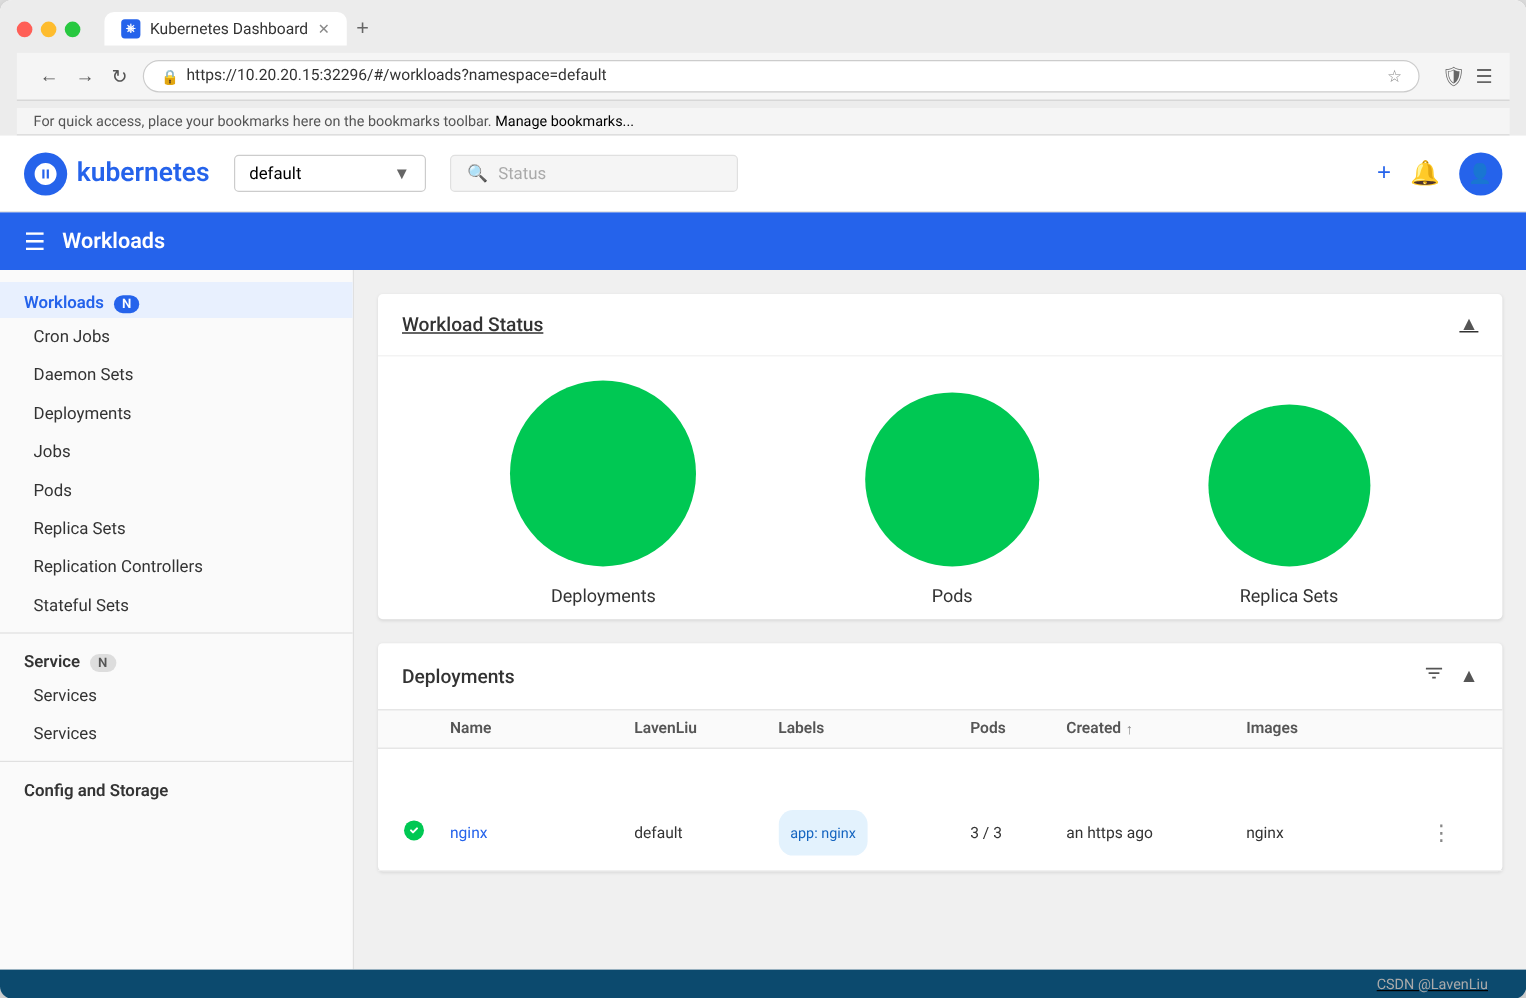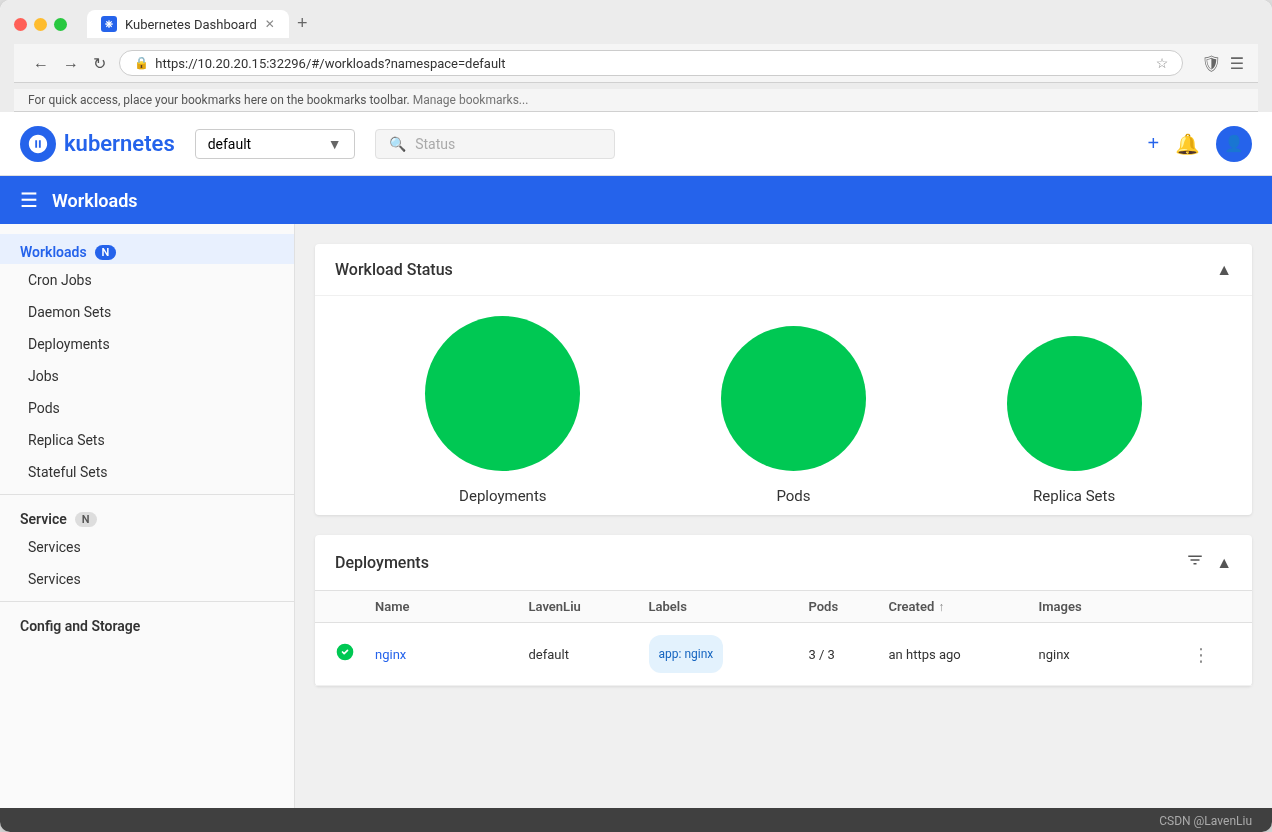--- a/index.html
+++ b/index.html
@@ -20,21 +20,21 @@
     .tab-close { margin-left: auto; color: #888; cursor: pointer; font-size: 12px; }
     .new-tab-btn { background: none; border: none; font-size: 18px; color: #666; cursor: pointer; padding: 0 8px; margin-bottom: 4px; }
     .browser-addressbar { background: #f5f5f5; border-bottom: 1px solid #d0d0d0; padding: 6px 14px; display: flex; align-items: center; gap: 8px; }
     .nav-btns { display: flex; gap: 4px; }
     .nav-btn { background: none; border: none; color: #555; font-size: 16px; cursor: pointer; padding: 2px 5px; }
     .address-bar { flex: 1; background: #fff; border: 1px solid #ccc; border-radius: 20px; padding: 4px 14px; display: flex; align-items: center; gap: 6px; font-size: 13px; color: #333; }
     .address-bar-icons { display: flex; gap: 6px; color: #777; font-size: 12px; }
     .address-text { flex: 1; color: #333; font-size: 13px; }
     .browser-actions { display: flex; gap: 8px; color: #666; font-size: 16px; padding-left: 10px; }
     .bookmarks-bar { background: #f5f5f5; border-bottom: 1px solid #d0d0d0; padding: 4px 14px; font-size: 12px; color: #555; }
-    .bookmarks-bar a { color: #737373; text-decoration: none; }
+    .bookmarks-bar a { color: #000000; text-decoration: none; }
 
     
     .app-content { flex: 1; display: flex; flex-direction: column; background: #f0f0f0; overflow: hidden; }
 
     
     .app-header { background: #fff; padding: 0 20px; height: 64px; display: flex; align-items: center; gap: 20px; border-bottom: 1px solid #e0e0e0; }
     .k8s-logo { display: flex; align-items: center; gap: 8px; font-size: 22px; font-weight: 600; color: #2563eb; }
     .k8s-logo-icon { width: 36px; height: 36px; background: #2563eb; border-radius: 50%; display: flex; align-items: center; justify-content: center; }
     .namespace-select { display: flex; align-items: center; border: 1px solid #ccc; border-radius: 4px; padding: 6px 12px; background: #fff; min-width: 160px; font-size: 14px; cursor: pointer; }
     .namespace-select .arrow { margin-left: auto; color: #666; }
@@ -58,40 +58,40 @@
     .sidebar-item.active { color: #2563eb; font-weight: 600; background: #e8f0fe; }
     .badge { background: #ddd; color: #555; border-radius: 10px; padding: 1px 7px; font-size: 11px; font-weight: 600; }
     .badge.blue { background: #2563eb; color: #fff; }
     .divider { height: 1px; background: #e0e0e0; margin: 6px 0; }
 
     
     .content-area { flex: 1; overflow-y: auto; padding: 20px; background: #f0f0f0; }
 
     
     .card { background: #fff; border-radius: 4px; box-shadow: 0 1px 3px rgba(0,0,0,0.1); margin-bottom: 20px; }
-    .card-header { padding: 16px 20px; display: flex; align-items: center; justify-content: space-between; border-bottom: 1px solid #f0f0f0; }
+    .card-header { padding: 16px 20px; display: flex; align-items: center; justify-content: space-between; border-bottom: 1px solid #f0f0f0; text-decoration: underline; }
     .card-title { font-size: 16px; font-weight: 500; color: #333; }
 
     
     .status-circles { display: flex; justify-content: space-around; align-items: flex-end; padding: 20px 40px 10px; }
     .status-item { display: flex; flex-direction: column; align-items: center; gap: 16px; }
     .status-circle { border-radius: 50%; background: #00c853; }
     .status-label { font-size: 15px; color: #333; }
 
     
     .deployments-card { background: #fff; border-radius: 4px; box-shadow: 0 1px 3px rgba(0,0,0,0.1); }
     .deployments-header { padding: 16px 20px; display: flex; align-items: center; justify-content: space-between; }
     .deployments-title { font-size: 16px; font-weight: 500; color: #333; }
     .deployments-actions { display: flex; gap: 12px; align-items: center; }
     .filter-btn { background: none; border: none; cursor: pointer; color: #555; font-size: 18px; }
     .collapse-btn { background: none; border: none; cursor: pointer; color: #555; font-size: 16px; }
     .table-header { display: grid; grid-template-columns: 40px 1fr 120px 160px 80px 150px 1fr 40px; gap: 0; padding: 8px 20px; border-top: 1px solid #e0e0e0; border-bottom: 1px solid #e0e0e0; background: #fafafa; }
     .th { font-size: 13px; font-weight: 600; color: #555; display: flex; align-items: center; gap: 4px; }
     .table-row { display: grid; grid-template-columns: 40px 1fr 120px 160px 80px 150px 1fr 40px; gap: 0; padding: 12px 20px; border-bottom: 1px solid #f0f0f0; align-items: center; }
-    .td { font-size: 13px; color: #333; }
+    .td { font-size: 13px; color: #333; margin-top: 39px; }
     .link-cell { color: #2563eb; cursor: pointer; }
     .label-pill { background: #e3f2fd; color: #1565c0; border-radius: 12px; padding: 12px 10px; font-size: 12px; display: inline-block; }
     .check-icon { color: #00c853; font-size: 18px; }
     .menu-icon { color: #888; font-size: 18px; cursor: pointer; }
     .sort-icon { color: #888; font-size: 12px; }
 
     
     .sidebar::-webkit-scrollbar, .content-area::-webkit-scrollbar { width: 6px; }
     .sidebar::-webkit-scrollbar-thumb, .content-area::-webkit-scrollbar-thumb { background: #ccc; border-radius: 3px; }
   </style>
@@ -195,20 +195,23 @@
           <span>Deployments</span>
         </div>
         <div class="sidebar-item">
           <span>Jobs</span>
         </div>
         <div class="sidebar-item">
           <span>Pods</span>
         </div>
         <div class="sidebar-item">
           <span>Replica Sets</span>
+        </div>
+        <div class="sidebar-item">
+          <span>Replication Controllers</span>
         </div>
         <div class="sidebar-item">
           <span>Stateful Sets</span>
         </div>
 
         <div class="divider"></div>
 
         <div class="sidebar-section">
           <span>Service</span>
           <span class="badge">N</span>
@@ -304,17 +307,17 @@
             <div class="td menu-icon">⋮</div>
           </div>
         </div>
 
       </div>
 
     </div>
 
   </div>
 
-  <div style="background:#404040;padding:4px 20px;text-align:right;">
+  <div style="background:#0c4a6e;padding:4px 32px;text-align:right;text-decoration:underline;">
     <span style="color:#aaa;font-size:12px;">CSDN @LavenLiu</span>
   </div>
 
 </div>
 
 </body></html>

